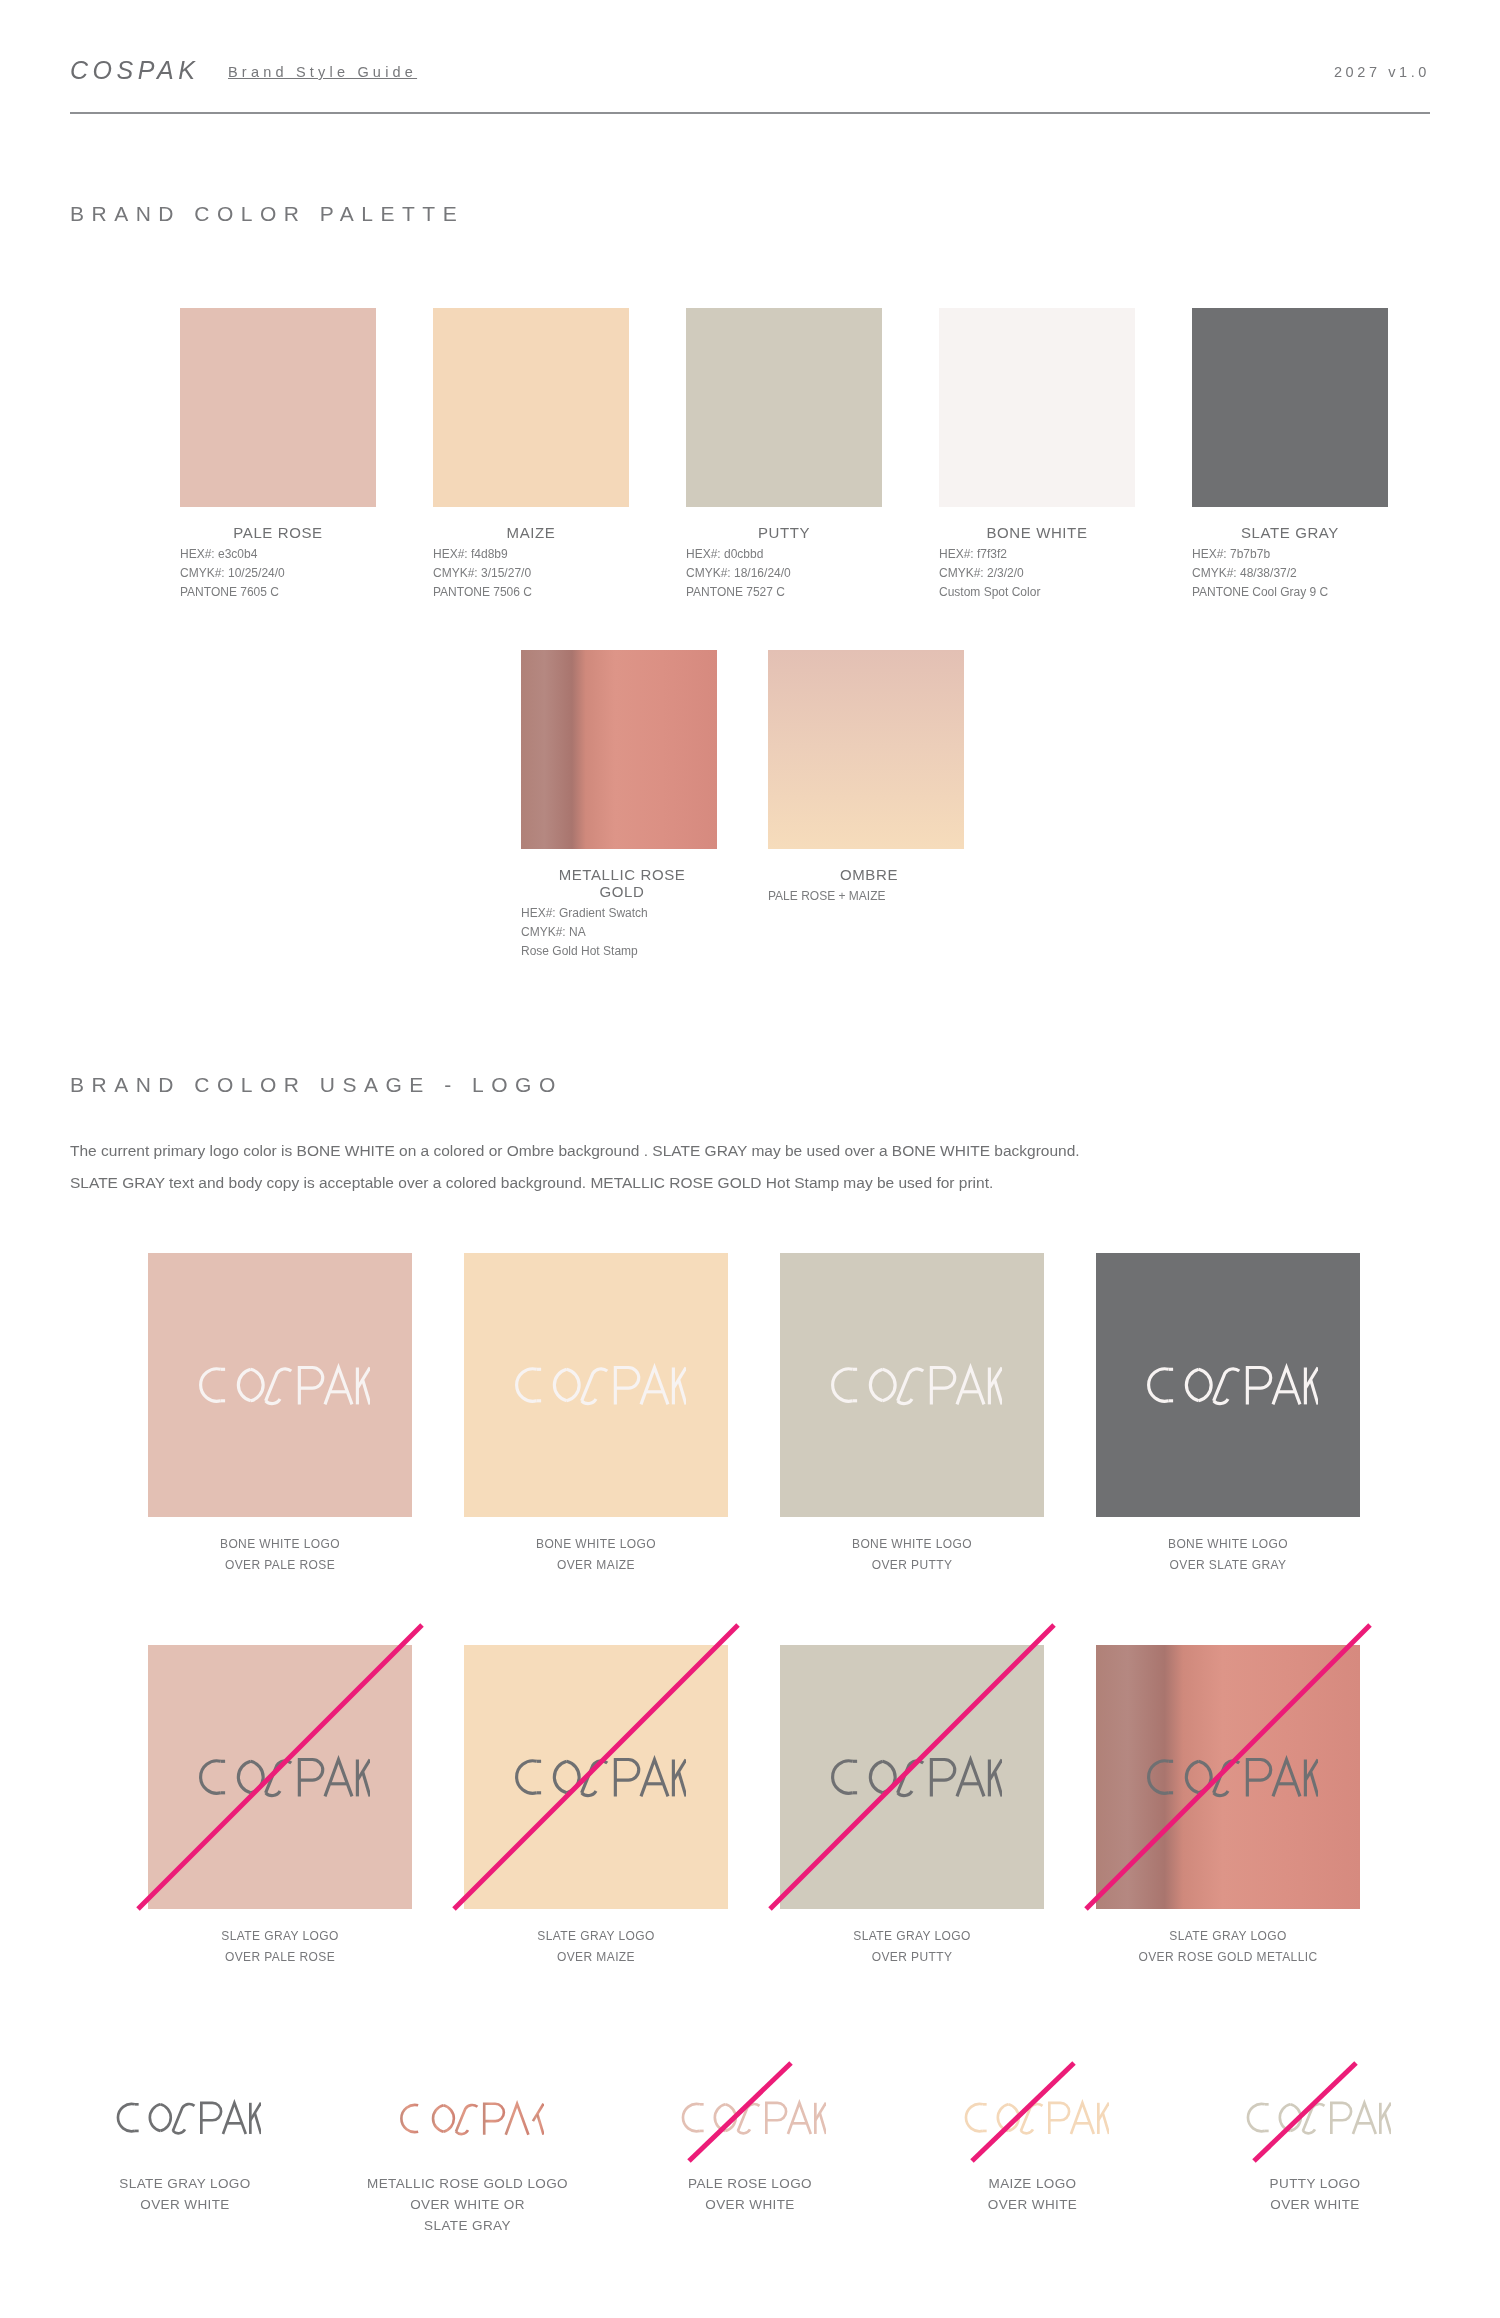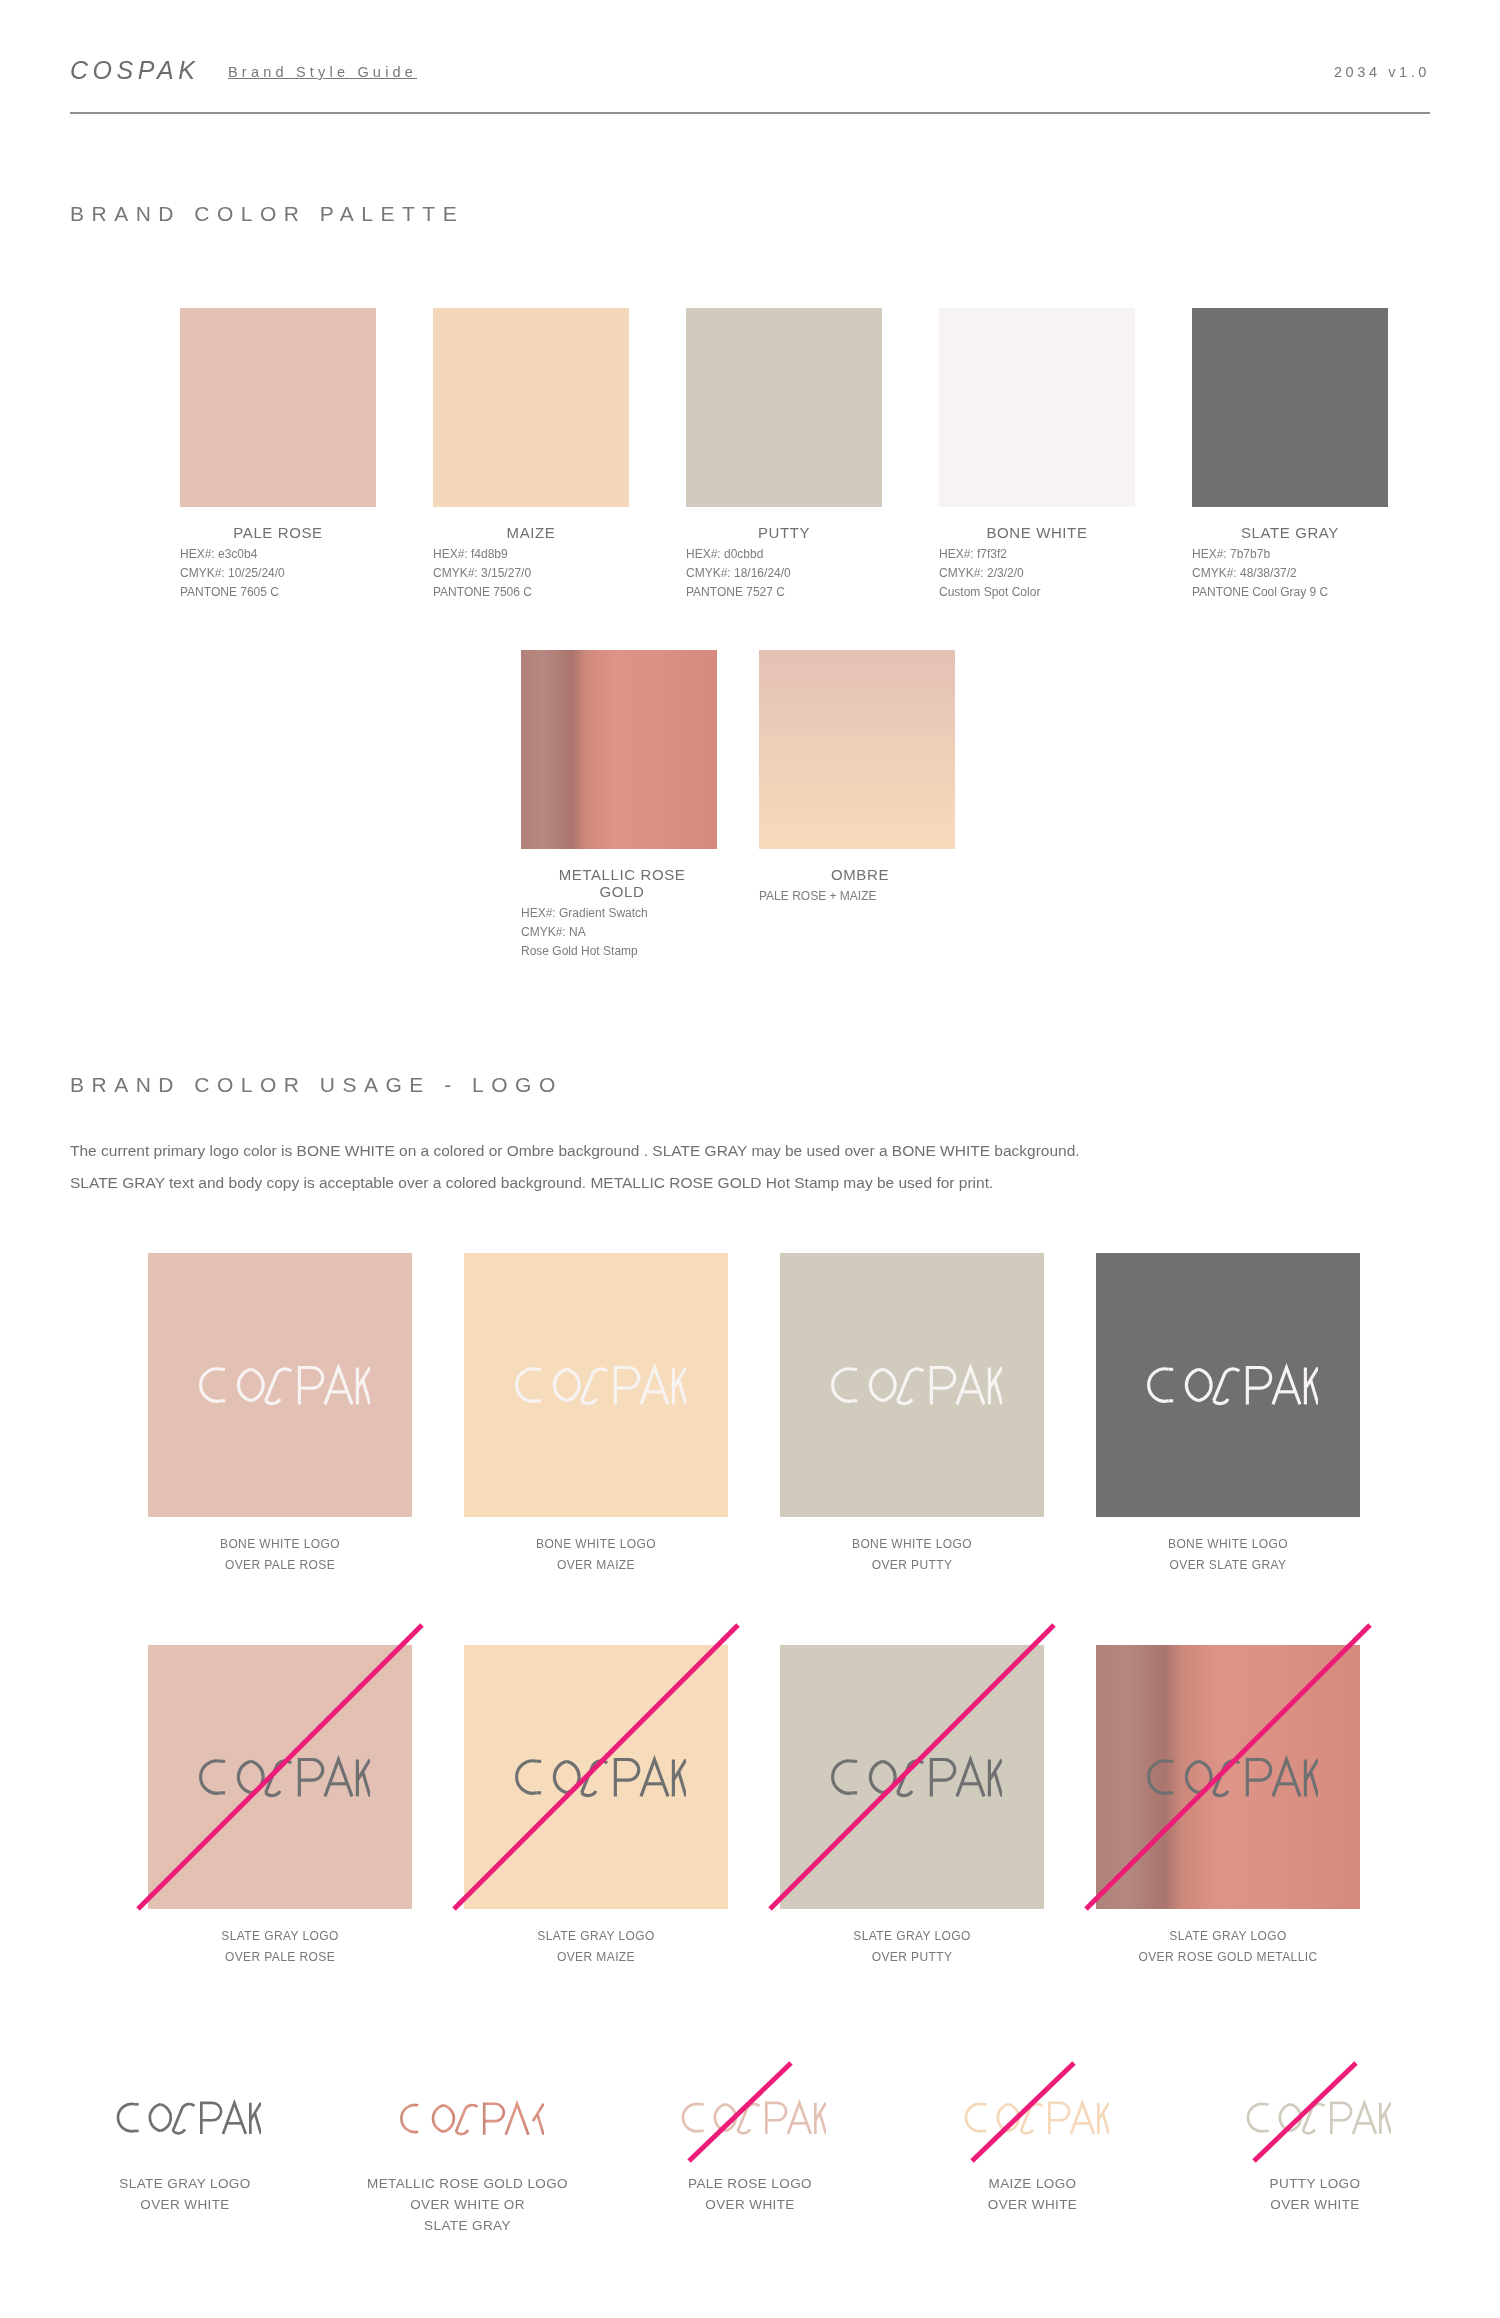--- a/index.html
+++ b/index.html
@@ -102,21 +102,21 @@
     color: #7b7c7e;
     margin-top: 4px;
   }
 
   
   .palette-row2 {
     position: absolute;
     left: 521px;
     top: 650px;
     display: flex;
-    gap: 36px;
+    gap: 45px;
   }
   .swatch-box-metallic {
     width: 196px;
     height: 199px;
     background: linear-gradient(90deg,
         #b08178 0%,
         #b58881 12%,
         #a9756e 26%,
         #cf897c 33%,
         #dd9588 48%,
@@ -226,21 +226,21 @@
 
   
   .cospak-logo { display: block; }
 </style>
 </head>
 <body>
 
 <div class="header">
   <div class="brand-mark">COSPAK</div>
   <div class="brand-sub">Brand Style Guide</div>
-  <div class="doc-version">2034 v1.0</div>
+  <div class="doc-version">2027 v1.0</div>
 </div>
 <div class="header-rule"></div>
 
 <div class="section-title" id="sec-palette">BRAND COLOR PALETTE</div>
 
 <div class="palette-row1" id="palette-row-1">
     <div class="swatch-col">
     <div class="swatch-box" style="background:#e3c0b4"></div>
     <div class="swatch-name">PALE ROSE</div>
     <div class="swatch-meta">

